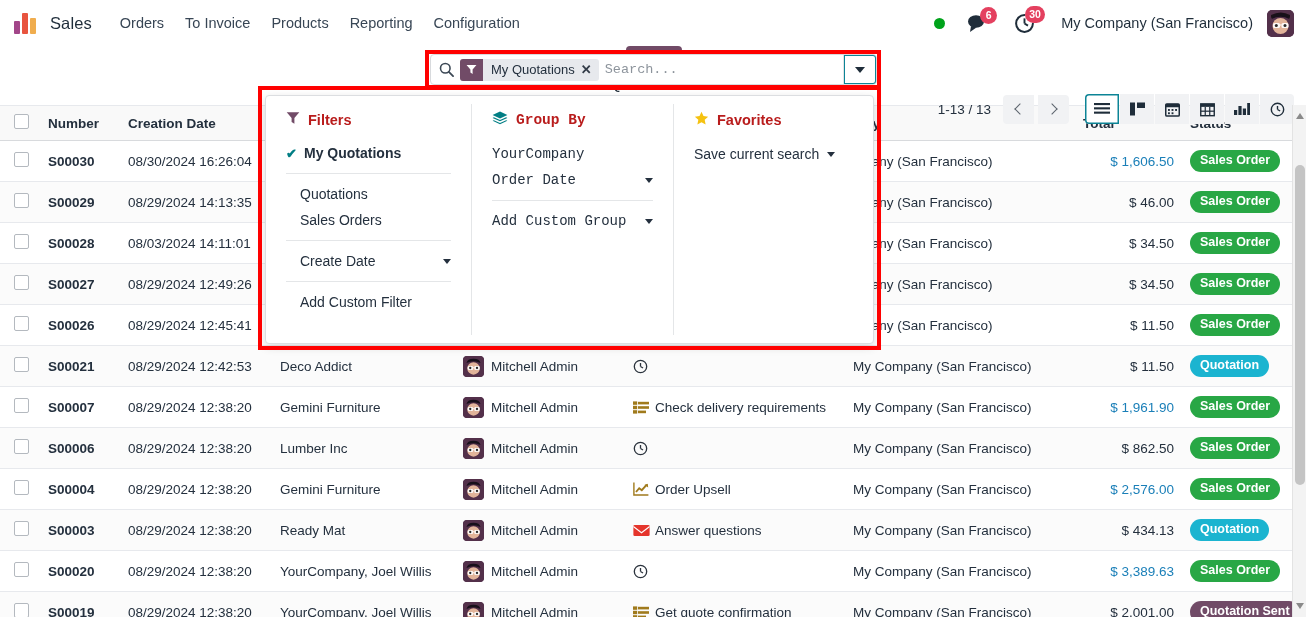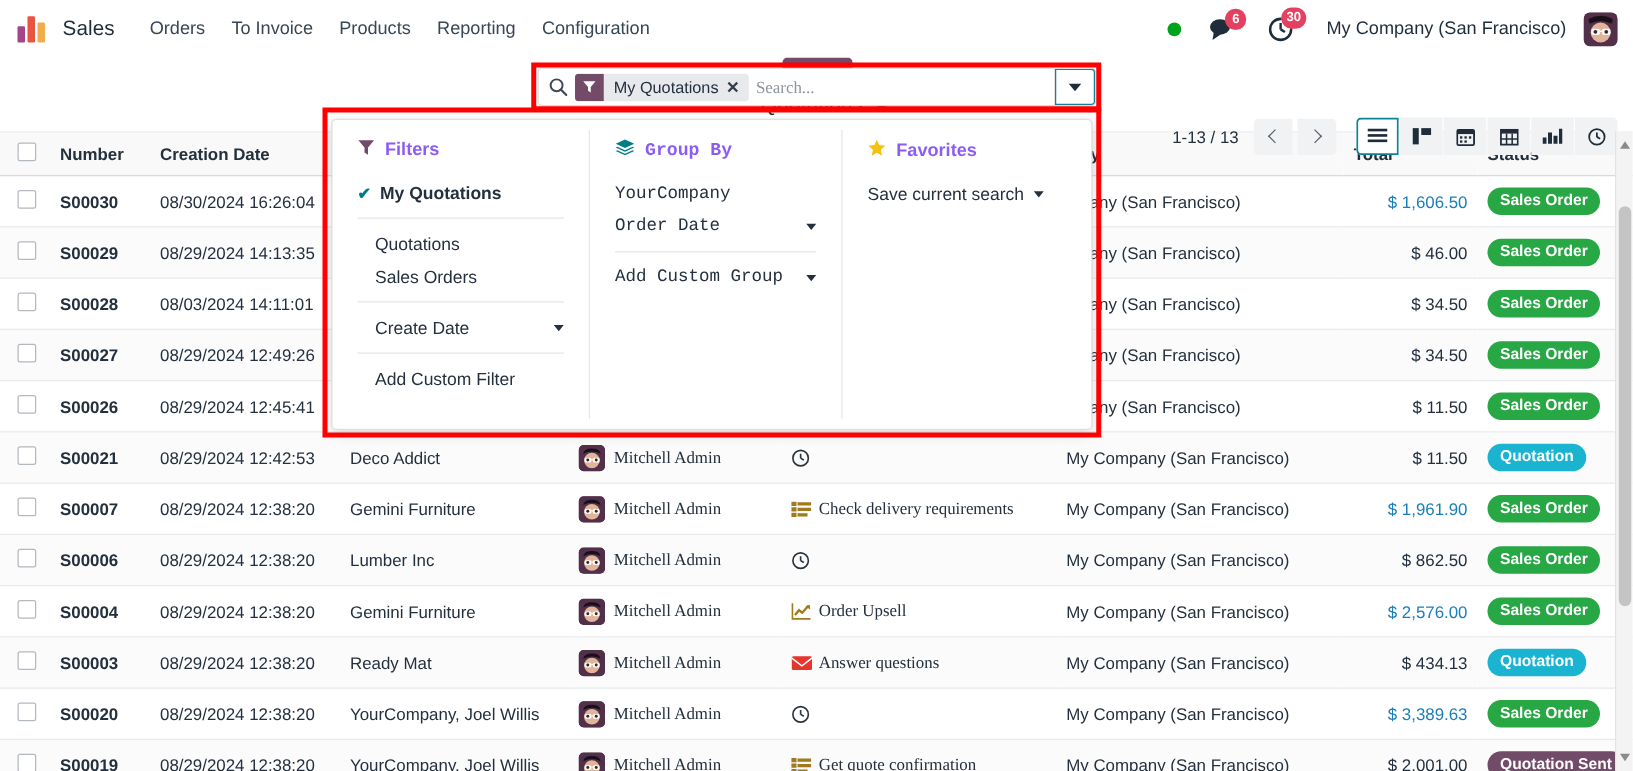--- a/index.html
+++ b/index.html
@@ -159,21 +159,21 @@
   }
   .facet-x {
     font-size: 13px; color: #333c48;
     padding: 0 7px 0 0;
     cursor: pointer; font-weight: 700;
   }
   .search-input {
     flex: 1;
     border: none; outline: none;
     font-size: 13.5px;
-    font-family: Liberation Serif, serif;
+    font-family: Liberation Mono, monospace;
     color: #3b82f6;
     background: transparent;
     height: 100%;
   }
   .search-input::placeholder { color: #8d949c; }
   .toggle-btn {
     width: 33px;
     height: 29px;
     border-left: 1px solid #e0e2e5;
     border-radius: 0 3px 3px 0;
@@ -240,21 +240,21 @@
     padding: 8px 0;
   }
   .dd-col { padding: 0 14px; position: relative; }
   .dd-col.filters { width: 205px; }
   .dd-col.groupby { width: 202px; border-left: 1px solid #e4e6e8; font-family: Liberation Mono, monospace; }
   .dd-col.favorites { width: 200px; border-left: 1px solid #e4e6e8; }
   .dd-title {
     display: flex; align-items: center; gap: 8px;
     font-size: 14.5px;
     font-weight: bold;
-    color: #8b5cf6;
+    color: #b91c1c;
     padding: 7px 6px 12px 6px;
   }
   .dd-item {
     font-size: 14px;
     color: #24303e;
     padding: 5px 6px;
     cursor: pointer;
     display: flex; align-items: center;
     white-space: nowrap;
   }
@@ -336,21 +336,21 @@
   .av {
     width: 21px; height: 21px;
     border-radius: 4px;
     background: #4b2a45;
     display: inline-block;
     vertical-align: middle;
     margin-right: 7px;
     position: relative;
     overflow: hidden;
   }
-  .cellflex { display:flex; align-items:center;font-family:Liberation Serif, serif; }
+  .cellflex { display:flex; align-items:center; }
   .act-ico { width: 19px; display:inline-flex; align-items:center; margin-right: 3px; flex: 0 0 auto;}
 
   .tag {
     display: inline-block;
     border-radius: 11px;
     color: #fff;
     font-size: 12.5px;
     font-weight: bold;
     padding: 3px 10px 4px;
     line-height: 1.15;

